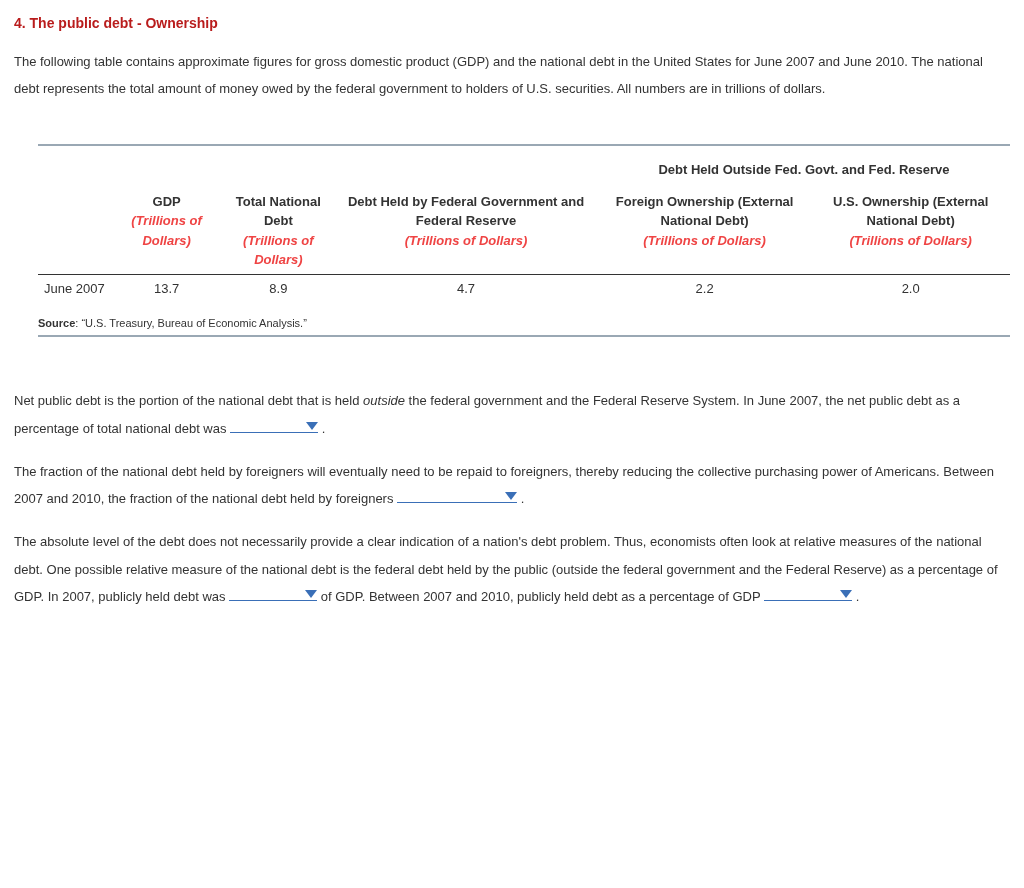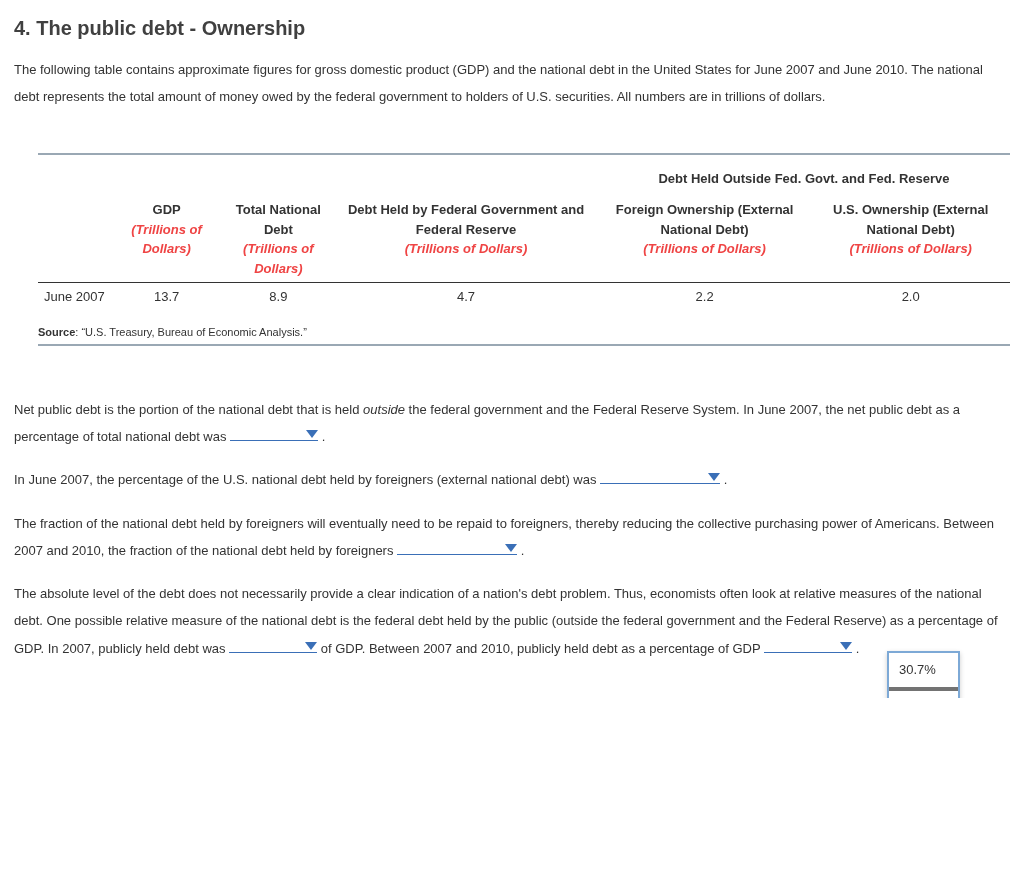--- a/index.html
+++ b/index.html
@@ -6,23 +6,23 @@
     font-family: Verdana, Geneva, sans-serif;
     font-size: 13px;
     color: #333;
     margin: 0;
     padding: 14px 14px 20px 14px;
     width: 996px;
     line-height: 2.1;
     position: relative;
   }
   .section-title {
-    color: #404040;
-    font-weight: bold;
-    font-size: 20px;
+    color: #b91c1c;
+    font-weight: bold;
+    font-size: 14px;
     margin: 0 0 14px 0;
     line-height: 1.4;
   }
   .intro {
     margin: 0 0 42px 0;
   }
   .table-wrap {
     margin-left: 24px;
     margin-right: 0;
     border-top: 2px solid #9aa8b4;
@@ -189,25 +189,20 @@
 </div>
 
 <div class="body-text">
 
   <p>
     <span>Net public debt is the portion of the national debt that is held </span><em>outside</em><span> the federal government and the Federal Reserve System. In June 2007, the net public debt as a percentage of total national debt was </span>
     <span class="dd"><span class="slot"><span class="caret"></span></span></span>
     <span> .</span>
   </p>
 
-  <p>
-    <span>In June 2007, the percentage of the U.S. national debt held by foreigners (external national debt) was </span>
-    <span class="dd"><span class="slot wide"><span class="caret"></span></span></span>
-    <span> .</span>
-  </p>
 
   <p>
     <span>The fraction of the national debt held by foreigners will eventually need to be repaid to foreigners, thereby reducing the collective purchasing power of Americans. Between 2007 and 2010, the fraction of the national debt held by foreigners </span>
     <span class="dd"><span class="slot wide"><span class="caret"></span></span></span>
     <span> .</span>
   </p>
 
   <p>
     <span>The absolute level of the debt does not necessarily provide a clear indication of a nation's debt problem. Thus, economists often look at relative measures of the national debt. One possible relative measure of the national debt is the federal debt held by the public (outside the federal government and the Federal Reserve) as a percentage of GDP. In 2007, publicly held debt was </span>
     <span class="dd"><span class="slot"><span class="caret"></span></span></span>

